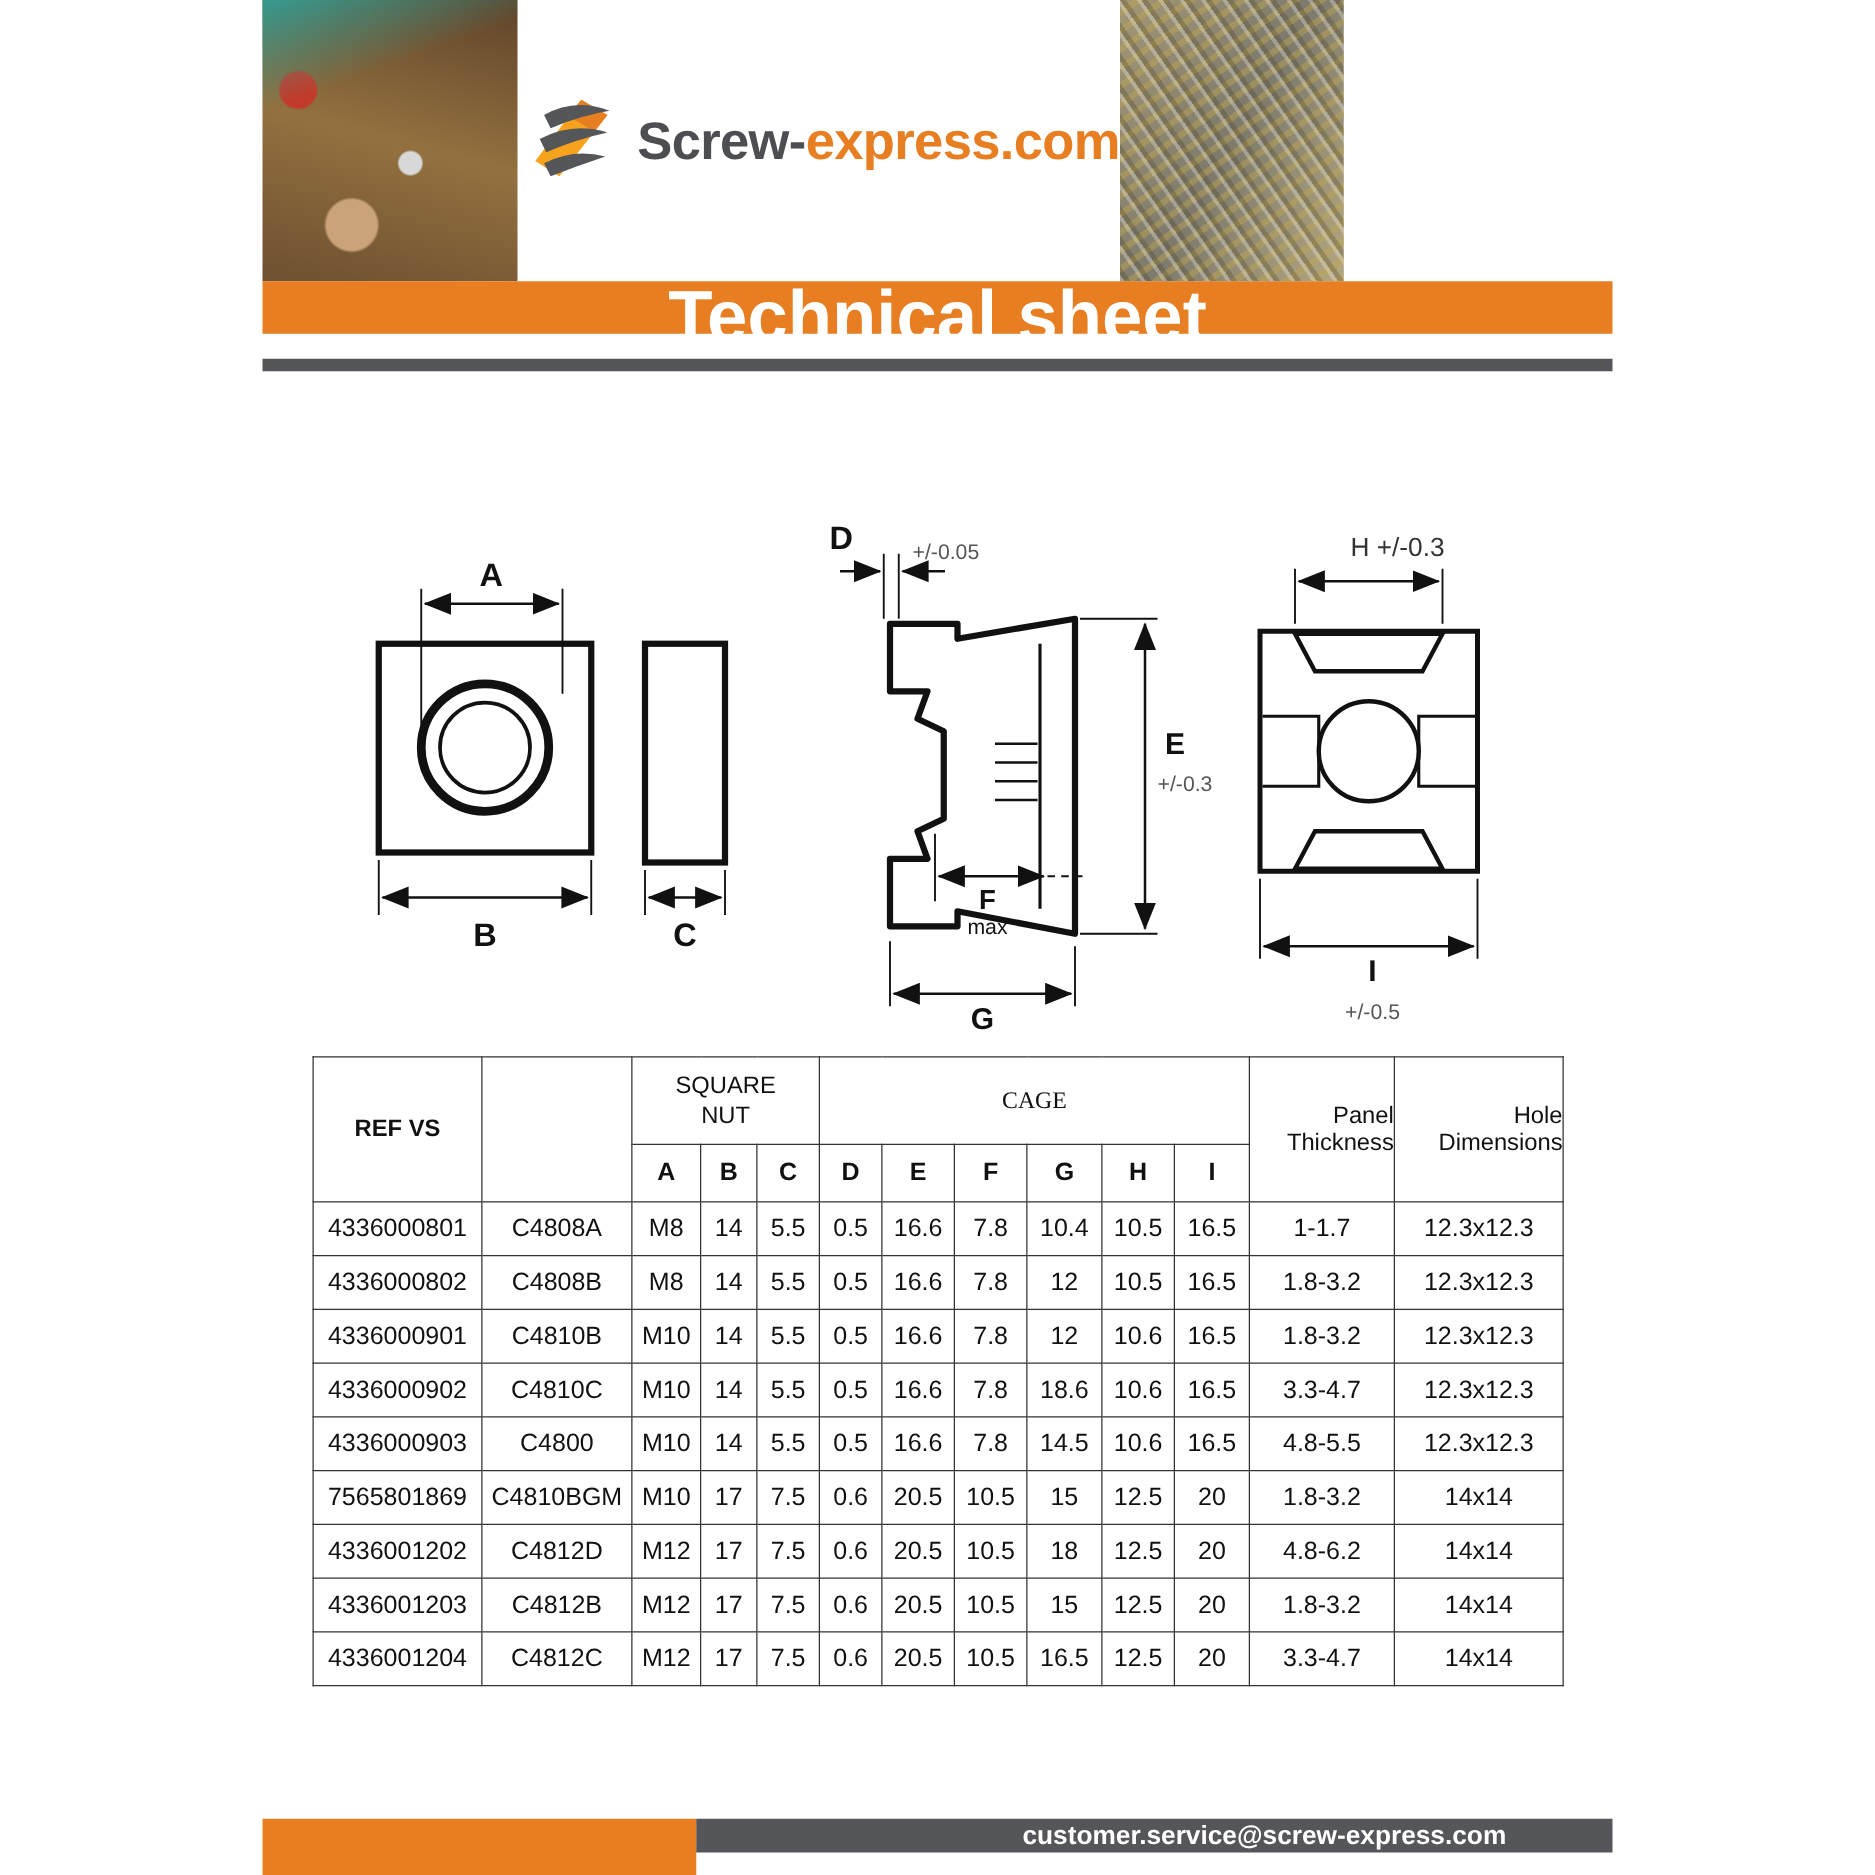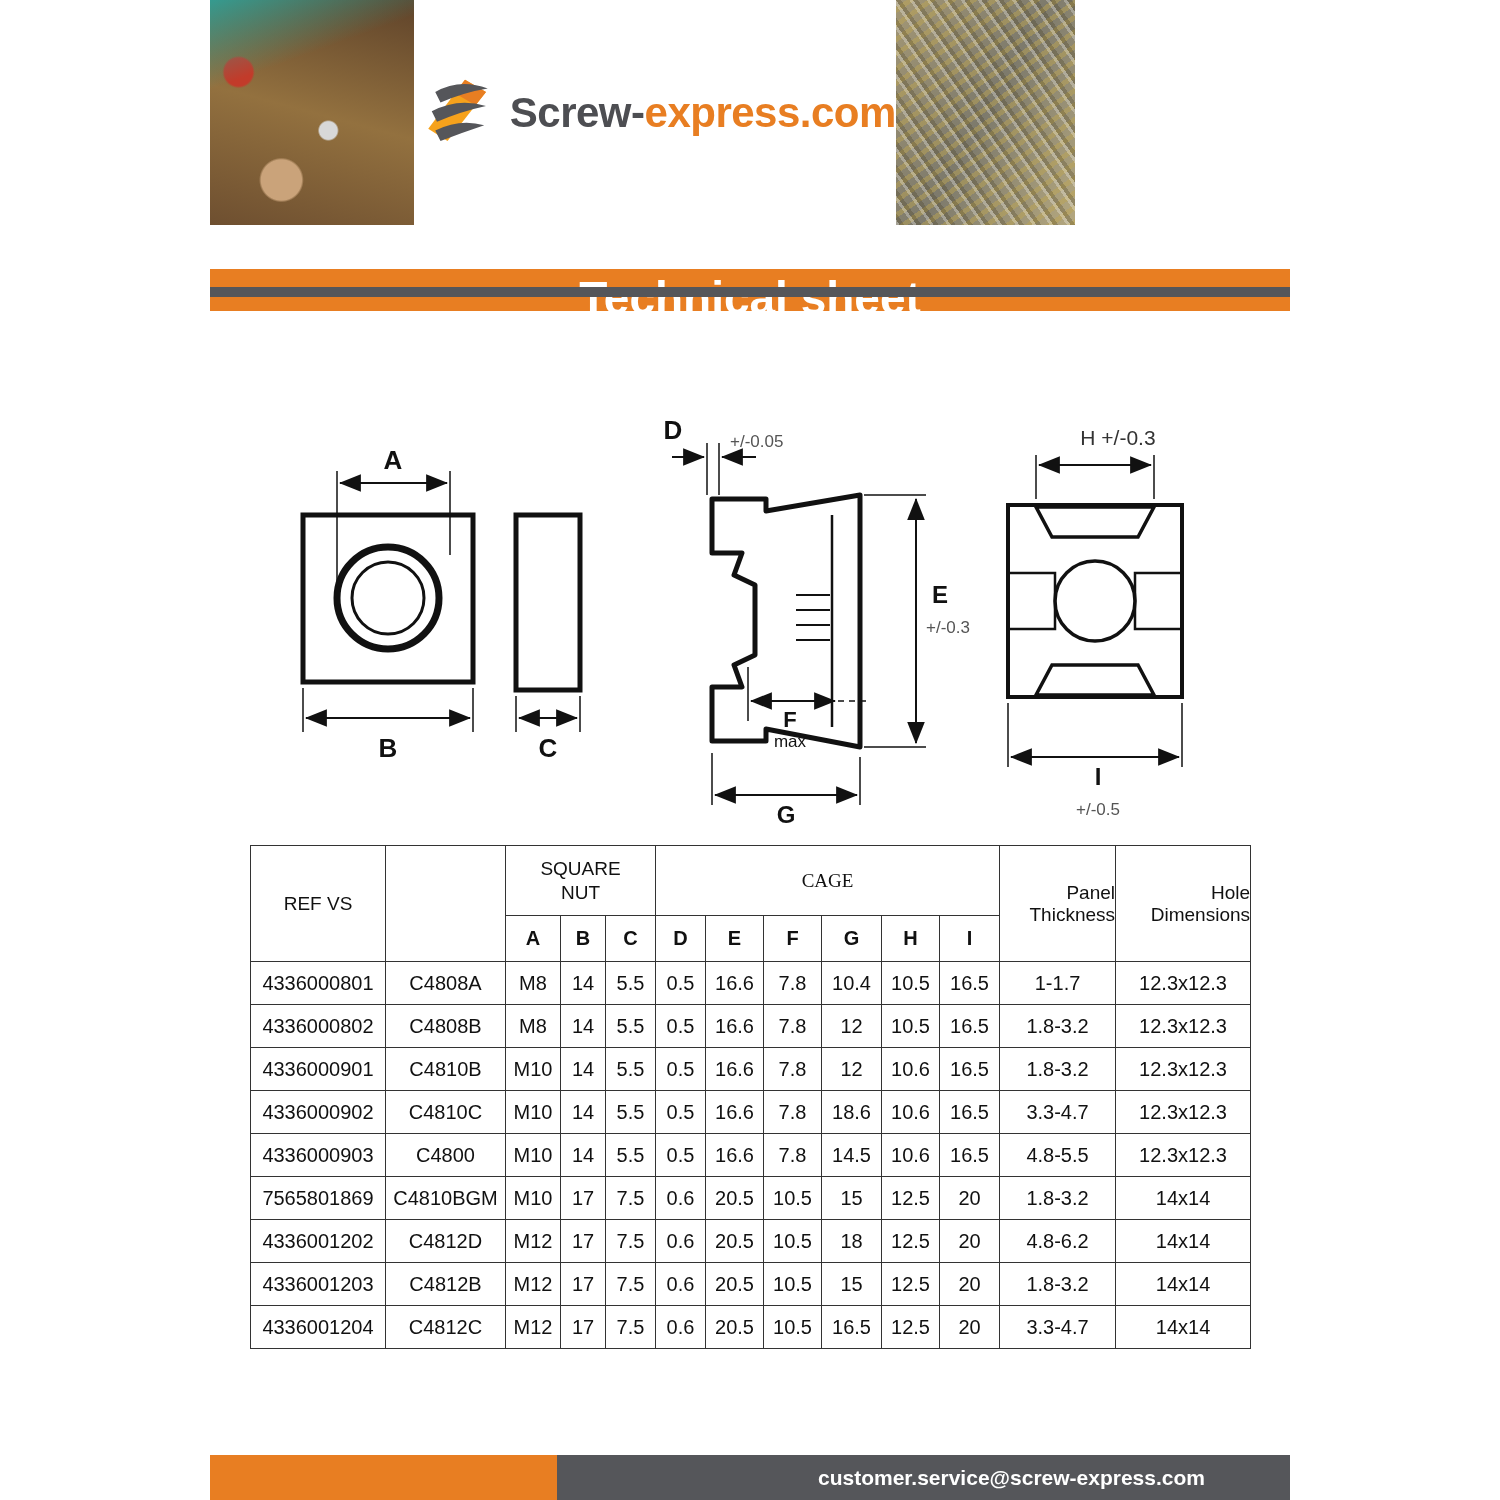--- a/index.html
+++ b/index.html
@@ -24,43 +24,43 @@
       repeating-linear-gradient(-35deg, rgba(190,165,80,0.45) 0 5px, rgba(0,0,0,0) 5px 12px),
       linear-gradient(120deg, #a39775, #7d7a6c 50%, #b5a87f);
   }
   .logo-area { flex:1; display:flex; align-items:center; justify-content:center; gap:8px; }
   .logo-text { font-size:42px; font-weight:bold; letter-spacing:-0.5px; white-space:nowrap; }
   .logo-p1 { color:#4d4e52; }
   .logo-p2 { color:#e87e22; }
 
   
   .banner { position:absolute; top:225px; left:0; width:1080px; height:42px; background:#e87e22;
-            color:#fff; text-align:center; font-size:46px; font-weight:bold; line-height:58px;margin-top:44px; }
+            color:#fff; text-align:center; font-size:58px; font-weight:bold; line-height:58px; }
   .subbar { position:absolute; top:287px; left:0; width:1080px; height:10px; background:#55565a; }
 
   
   .drawings { position:absolute; top:405px; left:0; }
 
   
   .table-wrap { position:absolute; top:845px; left:40px; width:1000px; }
   table { border-collapse:collapse; width:1000px; table-layout:fixed; color:#111; }
   th, td { border:1px solid #333; text-align:center; vertical-align:middle; font-weight:normal;
            overflow:hidden; }
   thead tr.row1 th { height:70px; font-size:19px; }
   thead tr.row2 th { height:46px; font-size:20px; font-weight:bold; }
-  th.ref-th { font-size:21px; }
+  th.ref-th { font-size:21px;font-weight:bold; }
   th.cage-th { font-size:22px;font-family:Liberation Serif, serif; }
   th.small-th { font-size:17px;text-align:right; }
   .wrap-narrow { width:92px; margin:0 auto; line-height:1.25; }
   tbody td { height:43px; font-size:20px; }
 
   
   .footer { position:absolute; top:1455px; left:0; width:1080px; height:45px; display:flex; }
   .footer-orange { width:347px; height:45px; background:#e87e22; }
-  .footer-gray { flex:1; height:45px; background:#55565a; color:#fff; font-weight:bold; font-size:21px;
+  .footer-gray { flex:1; height:27px; background:#55565a; color:#fff; font-weight:bold; font-size:21px;
                  display:flex; align-items:center; justify-content:flex-end; padding-right:85px;padding-left:31px; }
 </style>
 </head>
 <body>
 
 <div class="page">
 
   <div class="header">
     <div class="photo photo-left"></div>
     <div class="logo-area">

